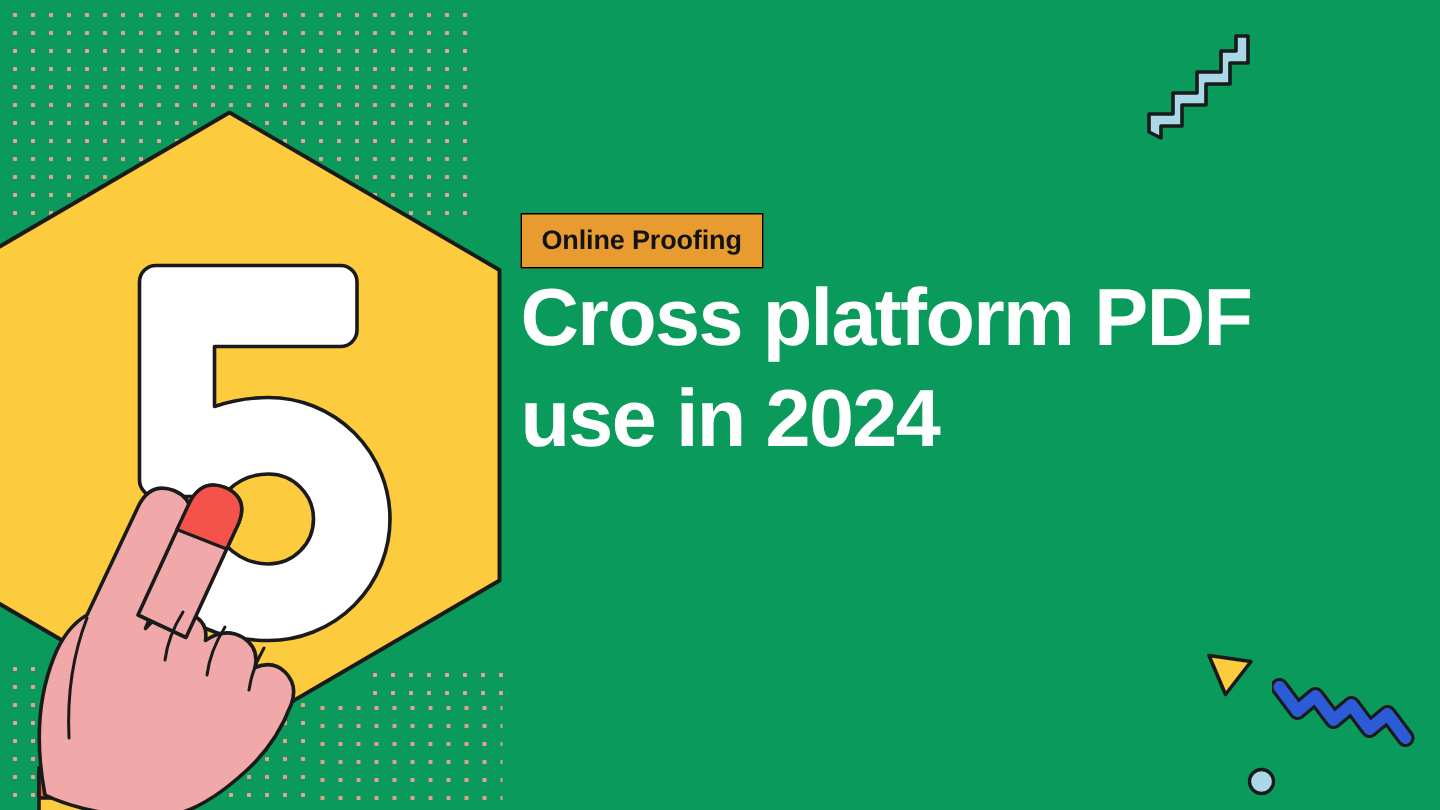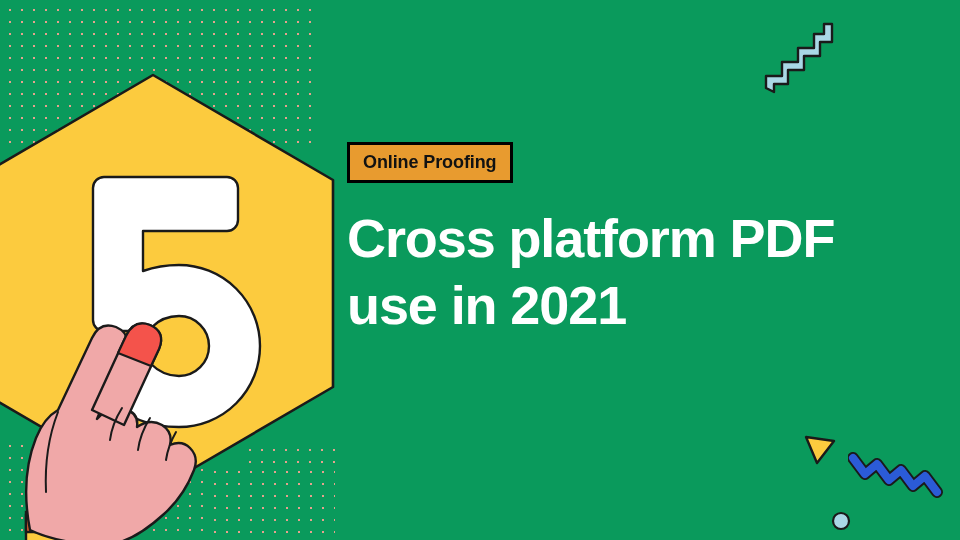--- a/index.html
+++ b/index.html
@@ -44,32 +44,31 @@
   #content {
     position:absolute;
     left:347px;
     top:142px;
     width:560px;
   }
 
   #badge {
     display:inline-block;
     background:#E89B2F;
-    border:3px solid #000000;
+    border:1px solid #000000;
     color:#121212;
     font-size:18px;
     font-weight:700;
     letter-spacing:-0.1px;
     line-height:1;
     padding:8px 13px 9px 13px;
     white-space:nowrap;
   }
 
   #title {
-    margin-top:22px;
     color:#ffffff;
     font-size:54px;
     font-weight:700;
     line-height:67px;
     letter-spacing:-1.1px;
     max-width:540px;
   }
   #title .ln { display:block; white-space:nowrap; }
 
   
@@ -165,21 +164,21 @@
       </g>
     </svg>
   </div>
 
   <div id="content">
 
     <div id="badge">Online Proofing</div>
 
     <h1 id="title">
       <span class="ln">Cross platform PDF</span>
-      <span class="ln">use in 2021</span>
+      <span class="ln">use in 2024</span>
     </h1>
   </div>
 
   <div class="deco" id="deco-staircase">
     <svg width="76" height="78" viewBox="0 0 76 78" xmlns="http://www.w3.org/2000/svg">
       <path d="M 4 70 L 4 58 L 20 58 L 20 44 L 36 44 L 36 30 L 52 30 L 52 16 L 62 16
                L 62 6 L 70 6 L 70 24 L 58 24 L 58 38 L 42 38 L 42 52 L 26 52 L 26 66 L 12 66 L 12 74 Z" fill="#A9D8E6" stroke="#1A1A1A" stroke-width="2.4" stroke-linejoin="round"></path>
     </svg>
   </div>
 

